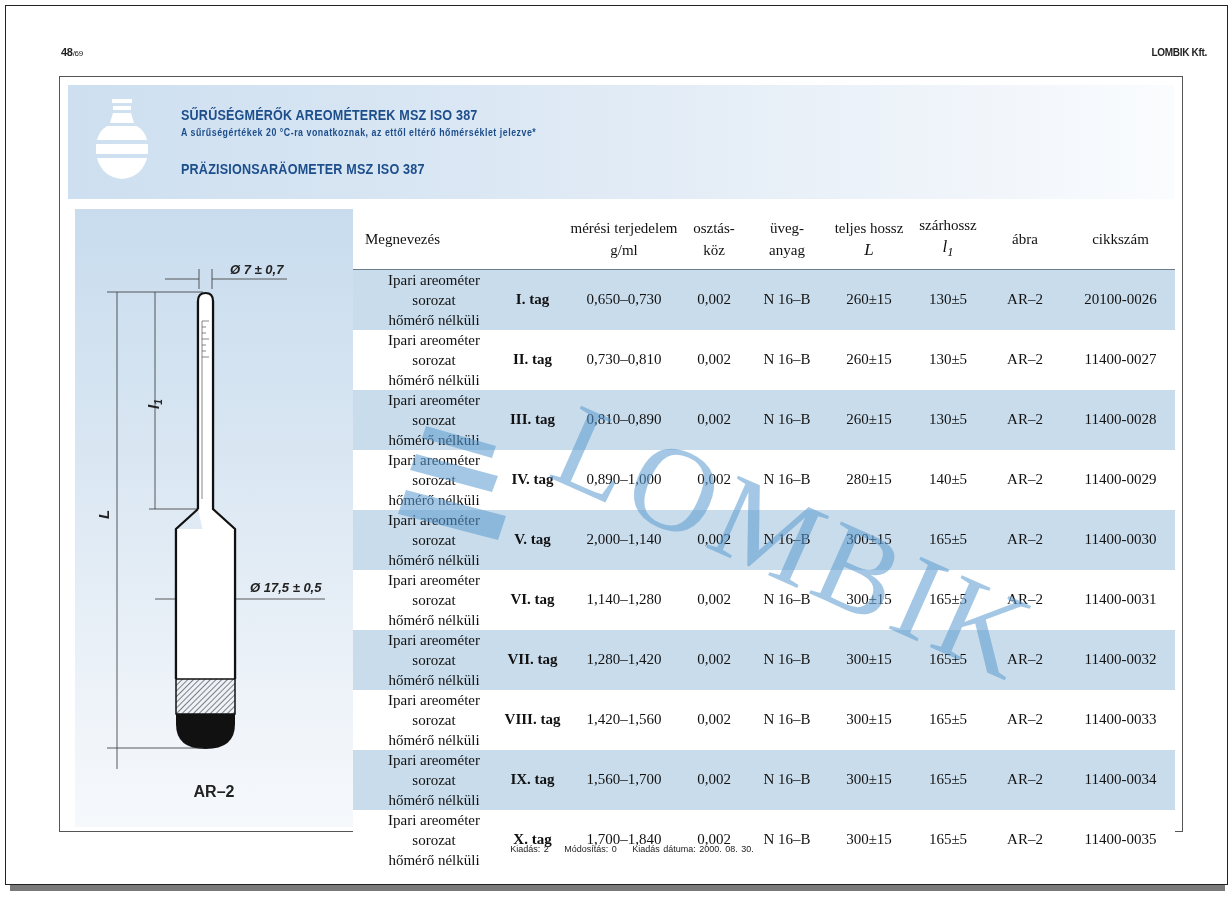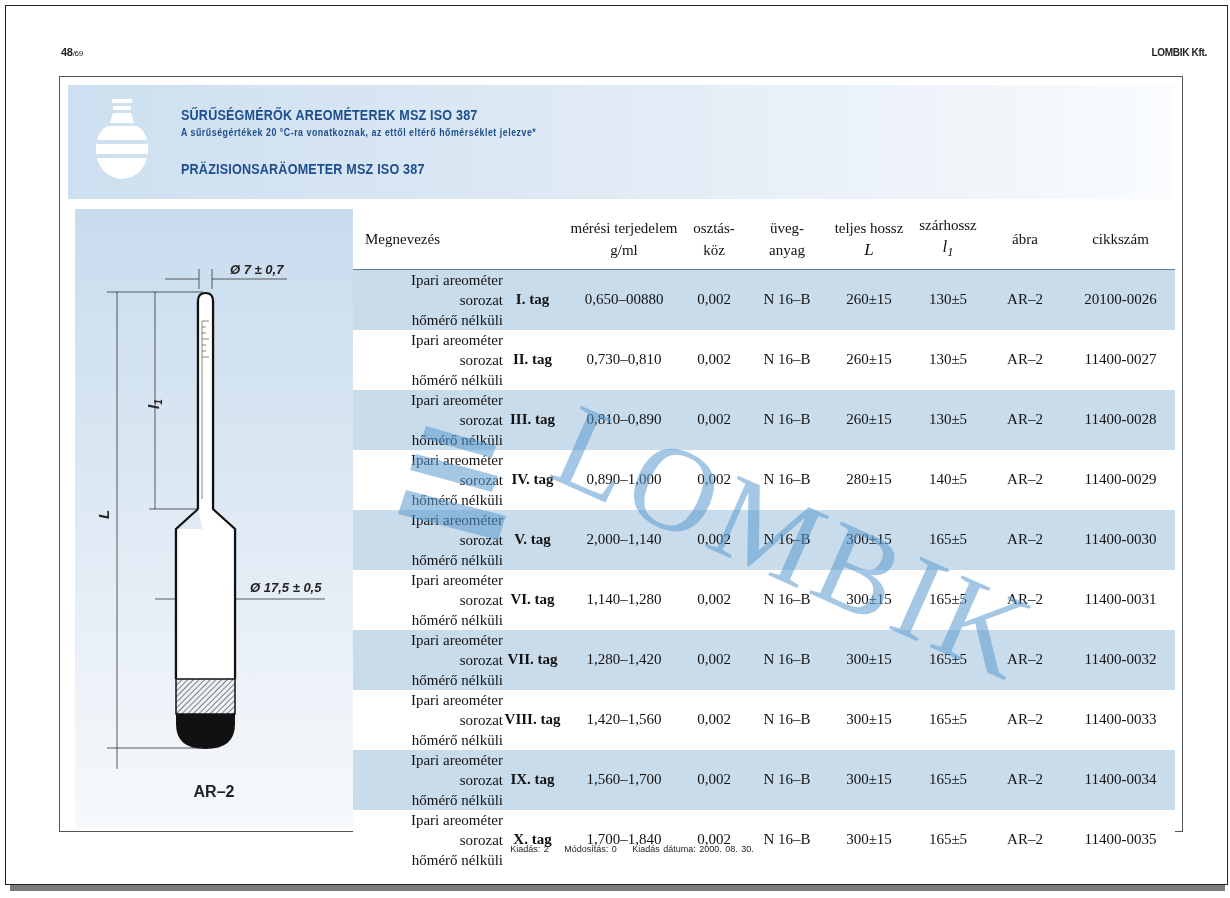--- a/index.html
+++ b/index.html
@@ -38,21 +38,21 @@
   .drawing-svg { position: absolute; left: 0; top: 0; }
   .drawing-caption { position: absolute; left: 0; width: 278px; top: 574px; text-align: center; font-size: 16px; font-weight: bold; color: #222; }
 
   .table-wrap { position: absolute; left: 293px; top: 132px; width: 822px; }
   table { border-collapse: collapse; width: 822px; font-family: "Liberation Serif", serif; color: #111; }
   thead th { font-weight: normal; font-size: 15px; height: 60px; line-height: 22px; text-align: center; vertical-align: middle; border-bottom: 1px solid #6a7d8e; }
   thead th.name-h { text-align: left; padding-left: 12px; }
   tbody td { height: 56px; font-size: 15px; text-align: center; vertical-align: middle; }
   tbody tr:nth-child(odd) td { background: #c9dcec; }
   tbody tr:nth-child(even) td { background: #ffffff; }
-  td.name { text-align: right; padding-left: 12px; line-height: 20px; font-size: 15px; }
+  td.name { text-align: center; padding-left: 12px; line-height: 20px; font-size: 15px; }
   td.member { padding-right: 6px; white-space: nowrap; font-weight: bold; }
   .ital { font-style: italic; font-size: 17px; }
 
   .watermark { position: absolute; left: 380px; top: 400px; width: 760px; height: 300px; pointer-events: none; opacity: 0.55; }
 
   .footer { position: absolute; left: 0; width: 1230px; top: 844px; text-align: center; font-size: 9px; color: #222; word-spacing: 1px; padding-left: 32px; }
   .footer span { margin: 0 6px; }
 </style>
 </head>
 <body>
@@ -155,21 +155,21 @@
             <th><span>teljes hossz</span><br><span class="ital">L</span></th>
             <th><span>szárhossz</span><br><span class="ital">l</span><sub style="font-style:italic">1</sub></th>
             <th>ábra</th>
             <th>cikkszám</th>
           </tr>
         </thead>
         <tbody>
           <tr>
             <td class="name"><span>Ipari areométer sorozat</span><br><span>hőmérő nélküli</span></td>
             <td class="member">I. tag</td>
-            <td>0,650–00880</td>
+            <td>0,650–0,730</td>
             <td>0,002</td>
             <td>N 16–B</td>
             <td>260±15</td>
             <td>130±5</td>
             <td>AR–2</td>
             <td>20100-0026</td>
           </tr>
           <tr>
             <td class="name"><span>Ipari areométer sorozat</span><br><span>hőmérő nélküli</span></td>
             <td class="member">II. tag</td>

